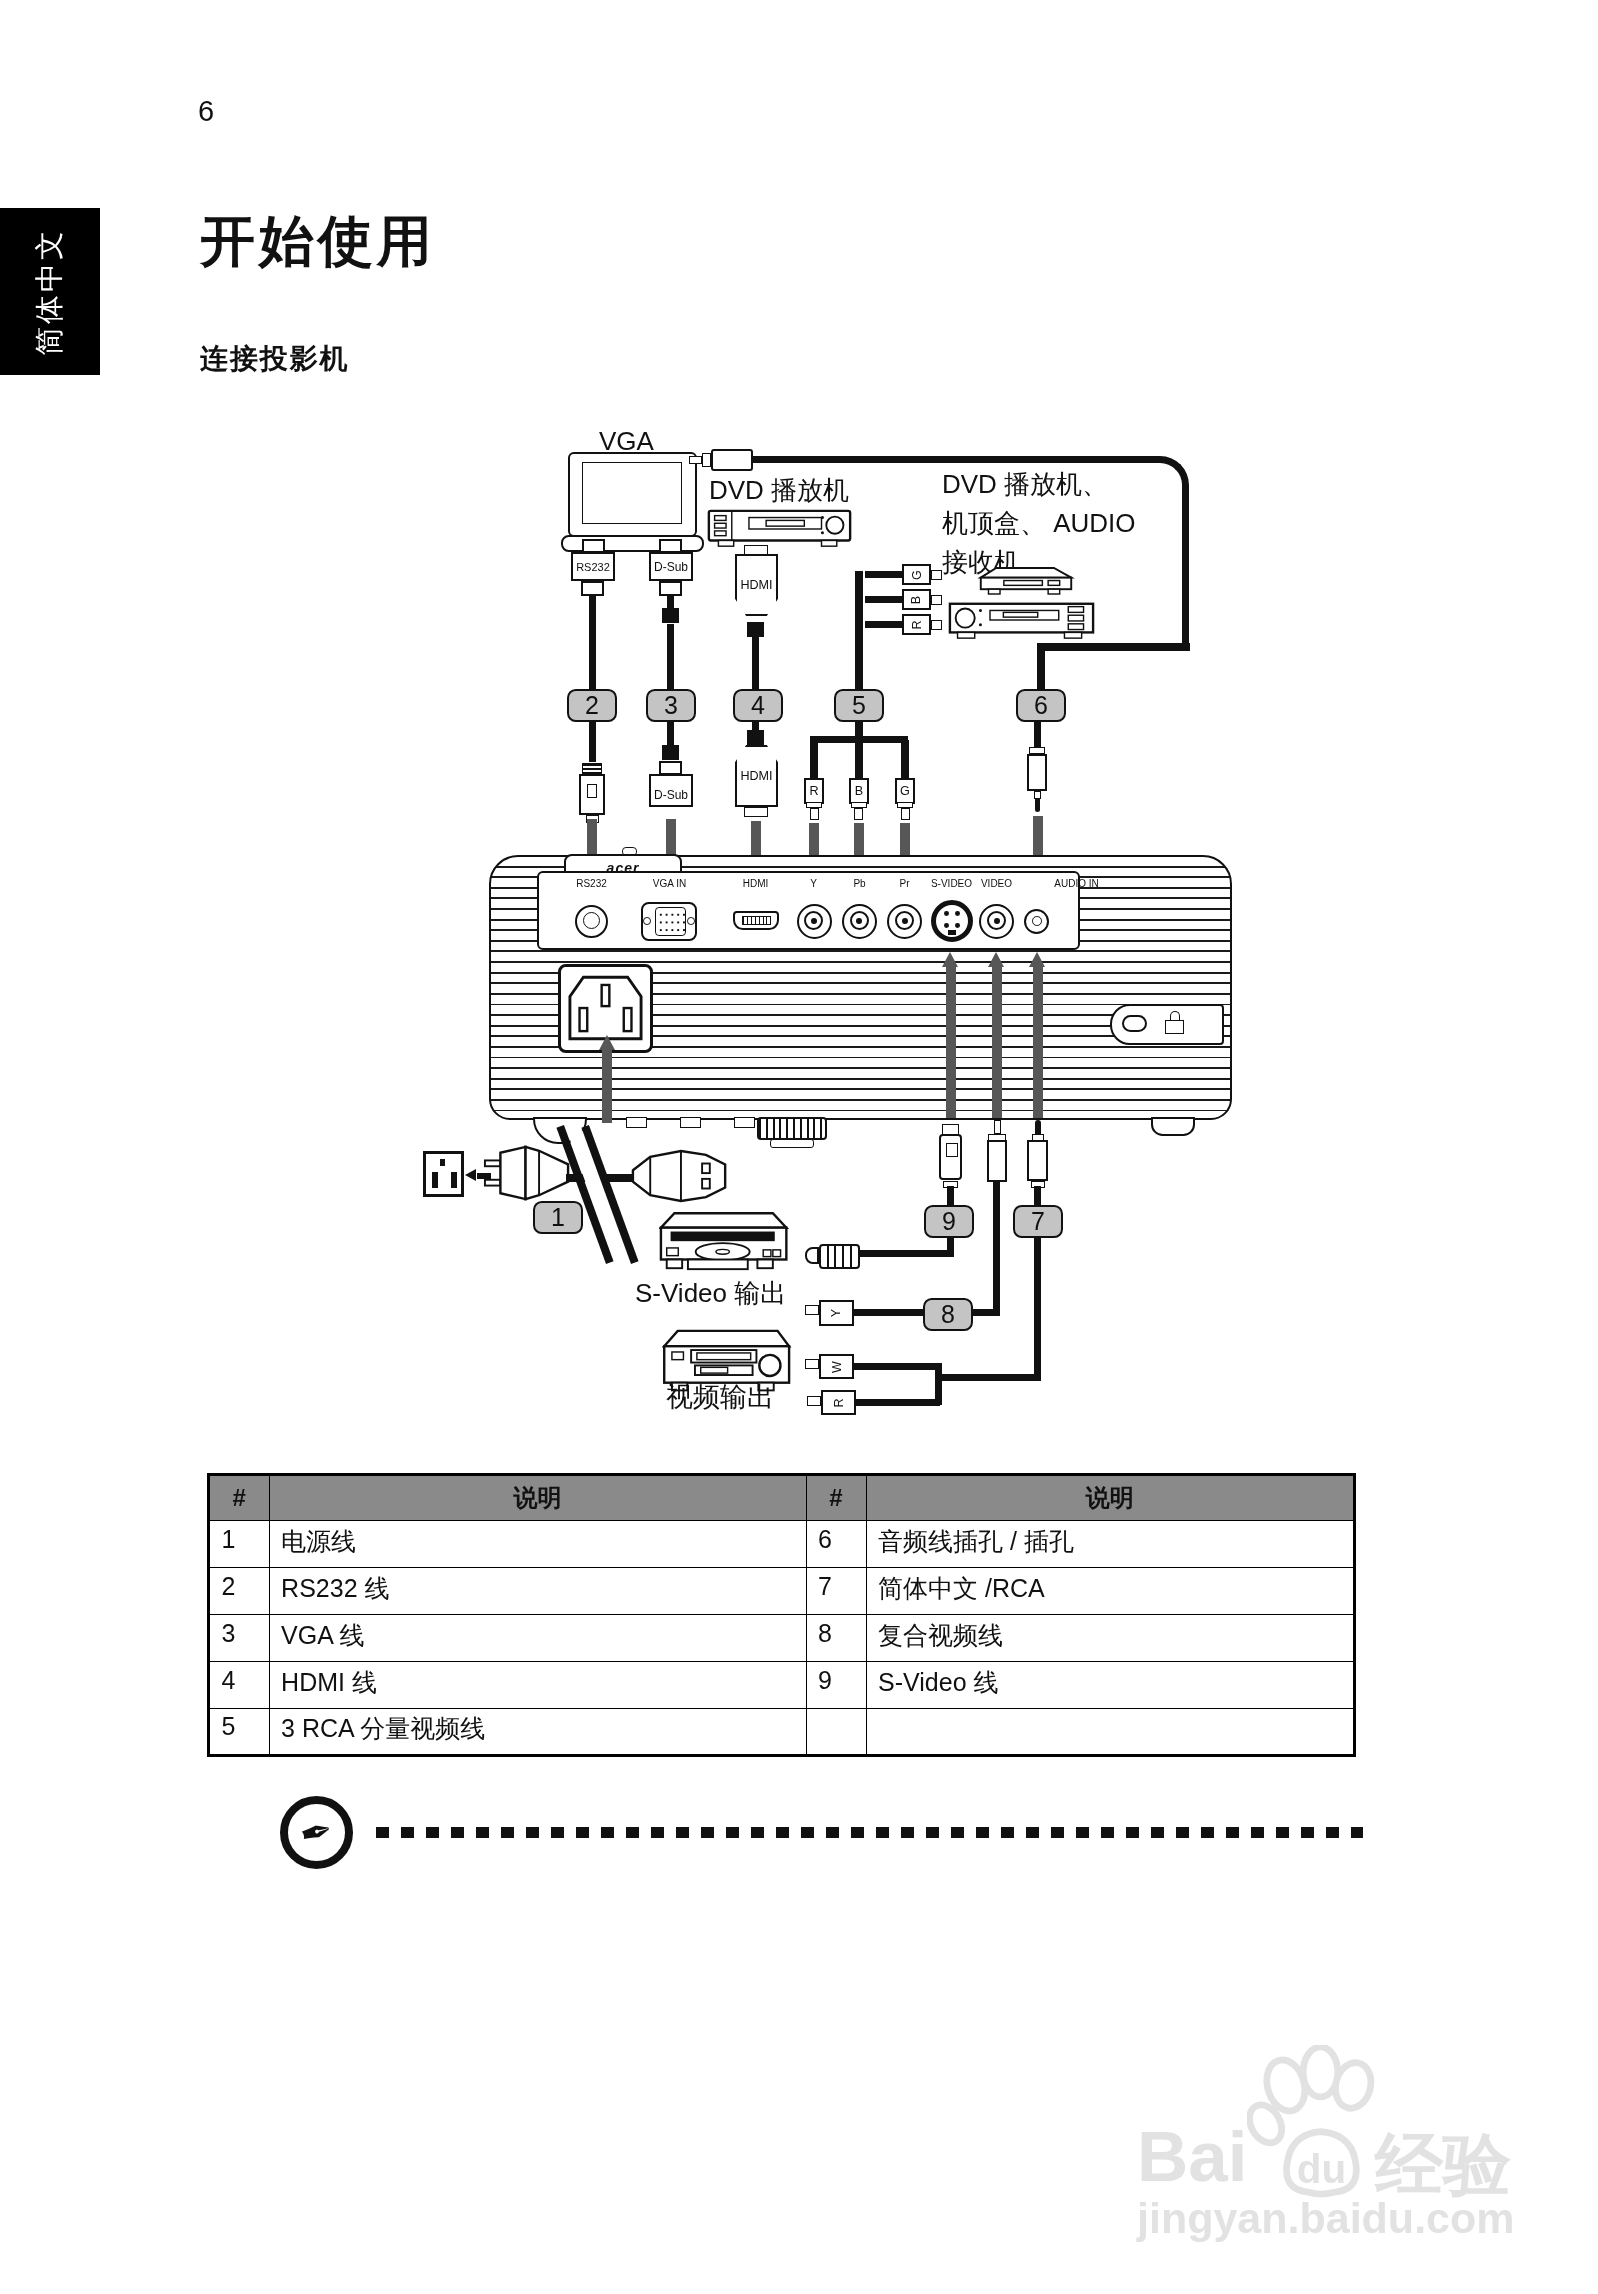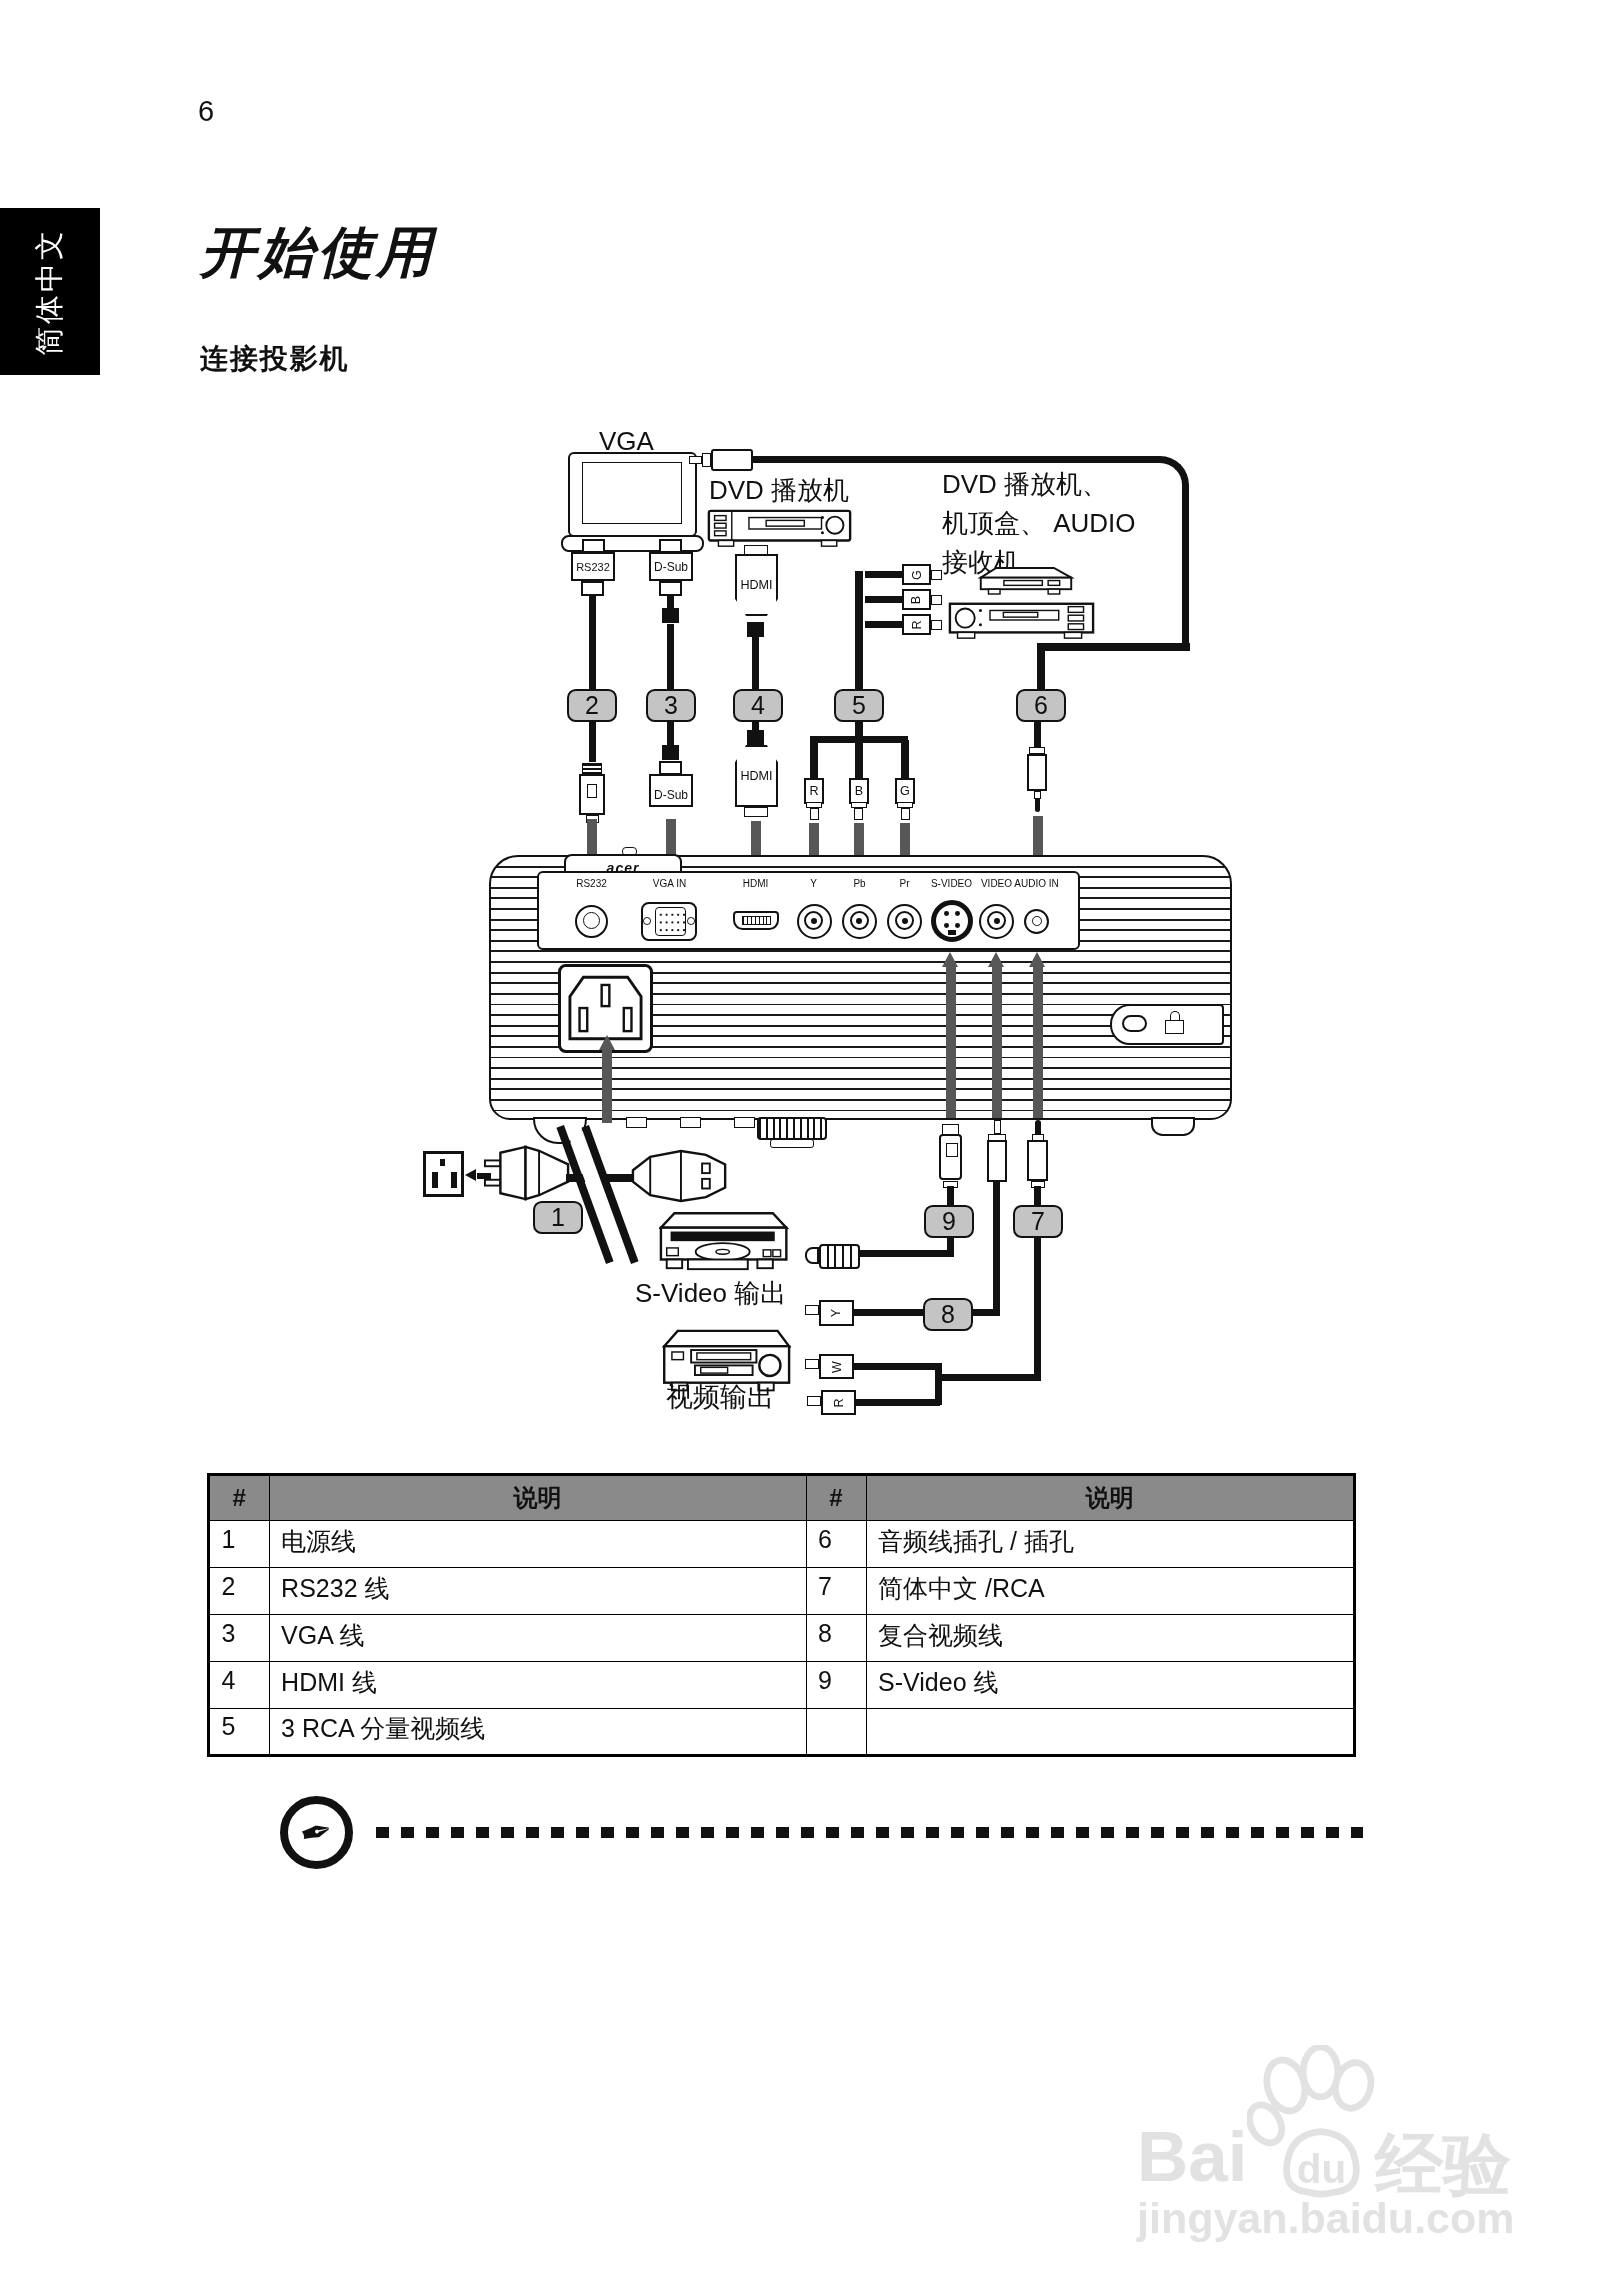--- a/index.html
+++ b/index.html
@@ -36,21 +36,21 @@
 </style>
 </head>
 <body>
 
 <div id="page">
 
   <div class="abs" style="left:198px;top:95px;font-size:29px;">6</div>
   <div class="abs" style="left:0;top:208px;width:100px;height:167px;background:#000;display:flex;align-items:center;justify-content:center;">
     <span style="color:#fff;font-size:29px;white-space:nowrap;transform:rotate(-90deg);letter-spacing:2.9px;">简体中文</span>
   </div>
-  <div class="abs" style="left:200px;top:216px;font-size:55px;font-weight:bold;letter-spacing:3.9px;font-style:italic;">开始使用</div>
+  <div class="abs" style="left:200px;top:205px;font-size:55px;font-weight:bold;letter-spacing:3.9px;">开始使用</div>
   <div class="abs" style="left:200px;top:340px;font-size:28px;font-weight:bold;letter-spacing:1.9px;">连接投影机</div>
 
   <div class="abs devlabel" style="left:599px;top:426px;">VGA</div>
   <div class="wbox" style="left:568px;top:452px;width:129px;height:85px;border-radius:5.8px;"></div>
   <div class="wbox" style="left:582px;top:462px;width:100px;height:62px;border-width:1.9px;"></div>
   <div class="wbox" style="left:561px;top:535px;width:143px;height:17.4px;border-radius:7.7px;"></div>
   <div class="wbox" style="left:575px;top:551px;width:17.4px;height:7.7px;border-width:1.9px;"></div>
   <div class="wbox" style="left:676px;top:551px;width:17.4px;height:7.7px;border-width:1.9px;"></div>
 
   <div class="wbox" style="left:689px;top:456px;width:12.6px;height:7.7px;border-width:1.9px;"></div>
@@ -220,21 +220,21 @@
   <div class="wbox" style="left:537px;top:871px;width:543px;height:79px;border-radius:5.8px;"></div>
 
   <div class="port-label" style="left:551px;top:878px;">RS232</div>
   <div class="port-label" style="left:629px;top:878px;">VGA IN</div>
   <div class="port-label" style="left:715px;top:878px;">HDMI</div>
   <div class="port-label" style="left:773px;top:878px;">Y</div>
   <div class="port-label" style="left:819px;top:878px;">Pb</div>
   <div class="port-label" style="left:864px;top:878px;">Pr</div>
   <div class="port-label" style="left:911px;top:878px;">S-VIDEO</div>
   <div class="port-label" style="left:956px;top:878px;">VIDEO</div>
-  <div class="port-label" style="left:996px;top:878px;">AUDIO IN</div>
+  <div class="port-label" style="left:1036px;top:878px;">AUDIO IN</div>
 
   <div class="wbox circ" style="left:575px;top:905px;width:33px;height:33px;"></div>
   <div class="wbox circ" style="left:583px;top:912px;width:17.4px;height:17.4px;border-width:1.9px;"></div>
   <div class="wbox" style="left:641px;top:902px;width:56px;height:39px;border-radius:7.7px;"></div>
   <div class="wbox" style="left:655px;top:907px;width:31px;height:29px;border-width:1.9px;border-radius:3.9px;
               background-image:radial-gradient(circle,#111 1.2px,transparent 1.4px);background-size:5.8px 7.7px;background-position:1.9px 2.9px;"></div>
   <div class="wbox circ" style="left:643px;top:917px;width:7.7px;height:7.7px;border-width:1.9px;"></div>
   <div class="wbox circ" style="left:687px;top:917px;width:7.7px;height:7.7px;border-width:1.9px;"></div>
   <div class="wbox" style="left:733px;top:911px;width:46px;height:19.3px;border-radius:3.9px 3.9px 9.7px 9.7px;"></div>
   <div class="wbox" style="left:742px;top:916px;width:29px;height:8.7px;border-width:1px;background:repeating-linear-gradient(90deg,#111 0 1px,transparent 1px 3.9px);"></div>

